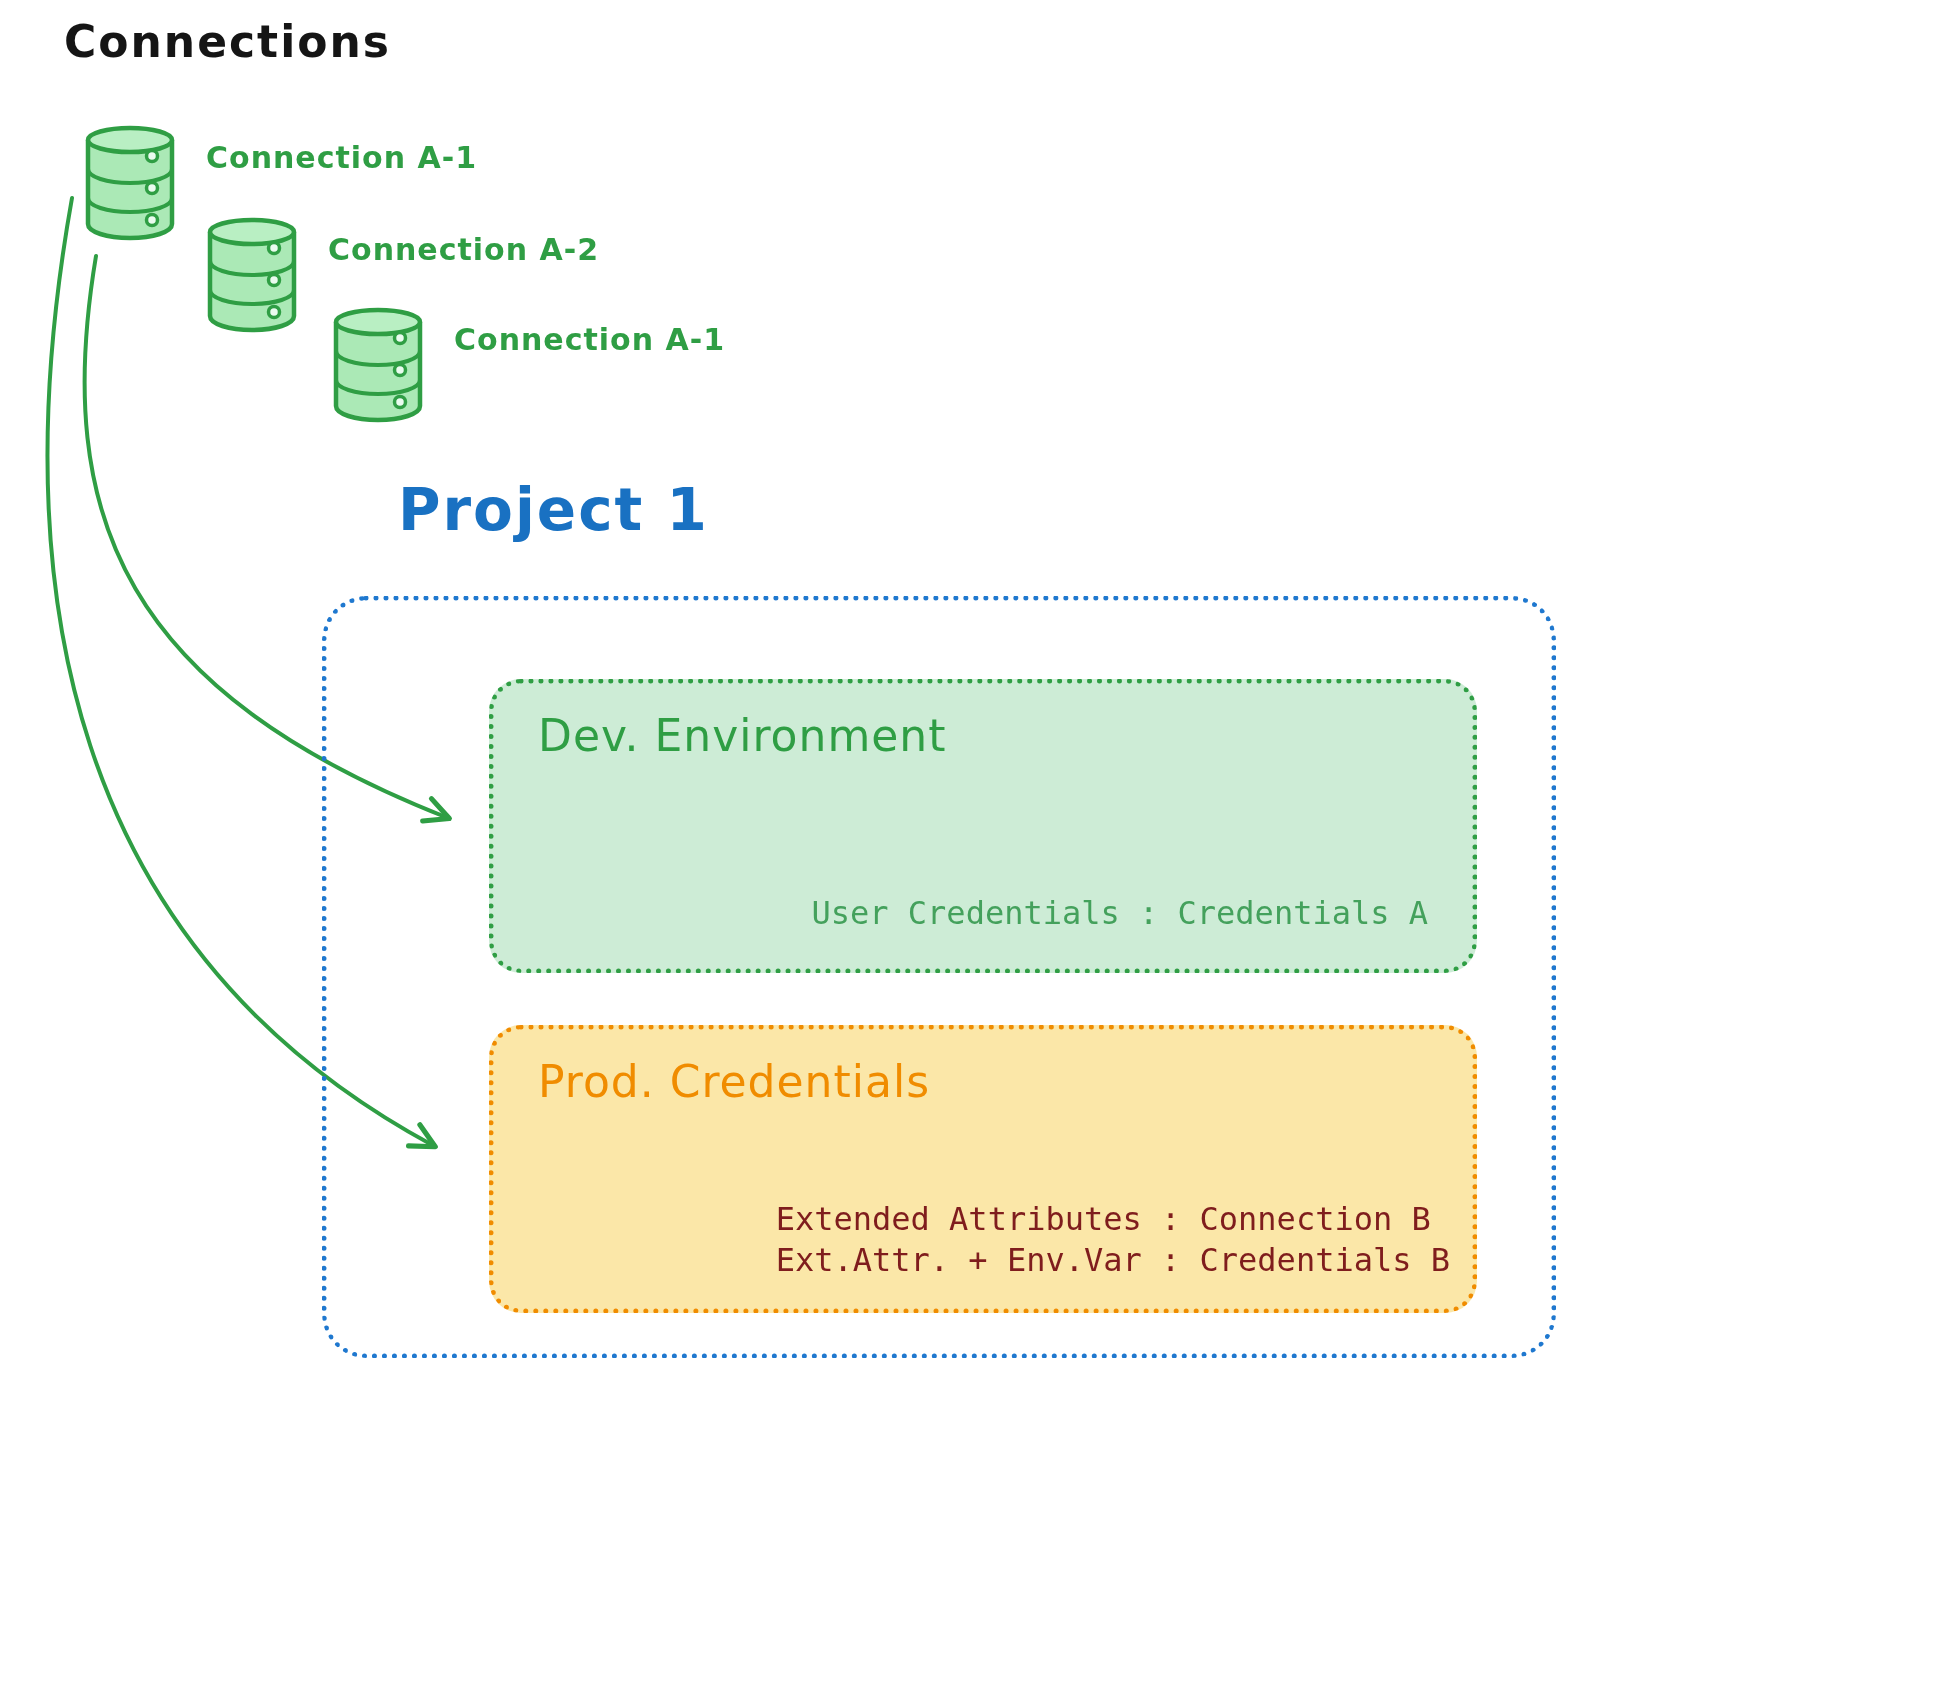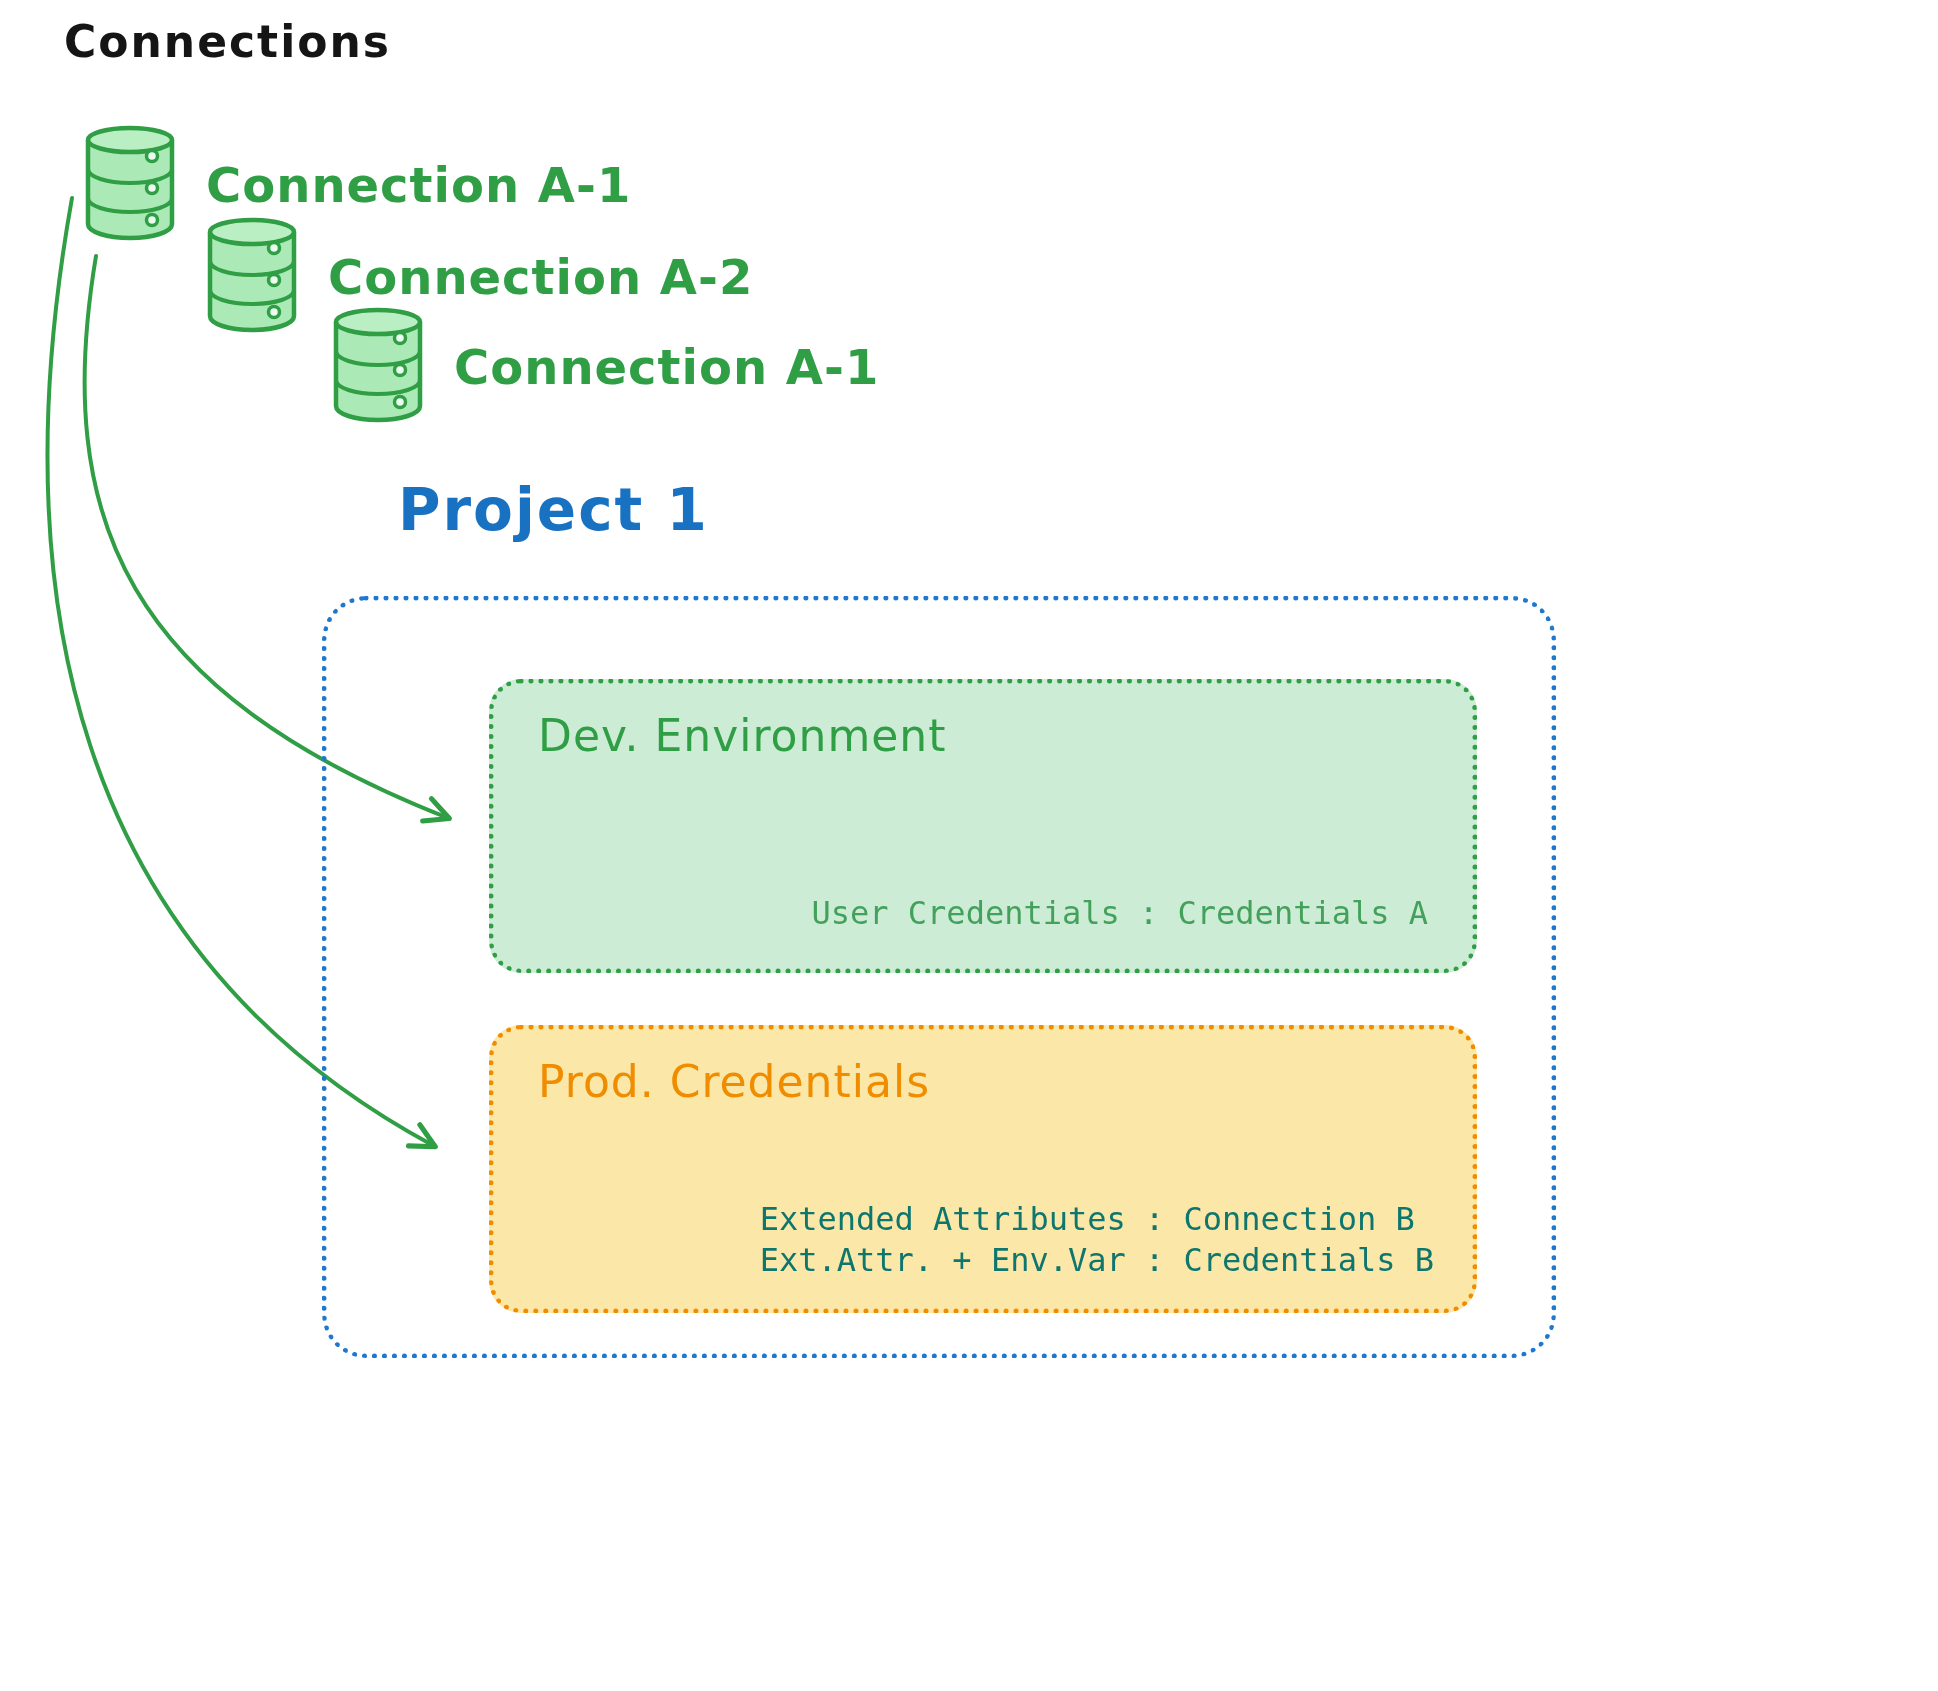--- a/index.html
+++ b/index.html
@@ -10,22 +10,22 @@
   .overlay { position: absolute; left: 0; top: 0; width: 1938px; height: 1691px; pointer-events: none; }
 
   .page-title {
     position: absolute; left: 64px; top: 16px;
     font-size: 44px; font-weight: 700; letter-spacing: 2px; color: #151515;
   }
 
   .db-row { position: absolute; display: flex; align-items: flex-start; gap: 26px; }
   .db-icon { width: 100px; height: 118px; flex: 0 0 auto; }
   .db-label {
-    font-size: 48px; font-weight: 600; color: #2f9e44;
-    white-space: nowrap; margin-top: 33px; letter-spacing: 1px;
+    font-size: 30px; font-weight: 600; color: #2f9e44;
+    white-space: nowrap; margin-top: 16px; letter-spacing: 1px;
   }
   .row-1 { left: 80px;  top: 124px; }
   .row-2 { left: 202px; top: 216px; justify-content: space-between; }
   .row-3 { left: 328px; top: 306px; }
 
   .project-title {
     position: absolute; left: 398px; top: 476px;
     font-size: 58px; font-weight: 700; color: #1971c2; letter-spacing: 2px;
   }
 
@@ -37,21 +37,21 @@
   .env-box { position: absolute; left: 162px; width: 978px; border-radius: 32px; }
   .env-dev  { top: 78px;  height: 284px; background: #cdecd6; border: 5px dotted #2f9e44; }
   .env-prod { top: 424px; height: 278px; background: #fbe7a8; border: 5px dotted #f08c00; }
 
   .env-title { position: absolute; left: 44px; top: 26px; font-size: 44px; font-weight: 400; letter-spacing: 1px; }
   .env-dev  .env-title { color: #2f9e44; }
   .env-prod .env-title { color: #f08c00; }
 
   .mono { font-family: "DejaVu Sans Mono", monospace; font-weight: 400; font-size: 32px; }
   .dev-cred  { position: absolute; right: 44px; bottom: 36px; color: #44a15c; white-space: nowrap; }
-  .prod-cred { position: absolute; right: 38px; bottom: 26px; color: #0f766e; line-height: 1.3; text-align: left; white-space: nowrap; }
+  .prod-cred { position: absolute; right: 22px; bottom: 26px; color: #7f1d1d; line-height: 1.3; text-align: left; white-space: nowrap; }
 </style>
 </head>
 <body>
 
 <div class="canvas">
 
   <svg class="overlay" viewBox="0 0 1938 1691">
     <defs>
       <symbol id="db-cylinder" viewBox="0 0 100 118">
         <path d="M 8 16 L 8 100 C 8 108 27 114 50 114 C 73 114 92 108 92 100 L 92 16" fill="#abe9b6" stroke="#2f9e44" stroke-width="4.5" stroke-linejoin="round"></path>

